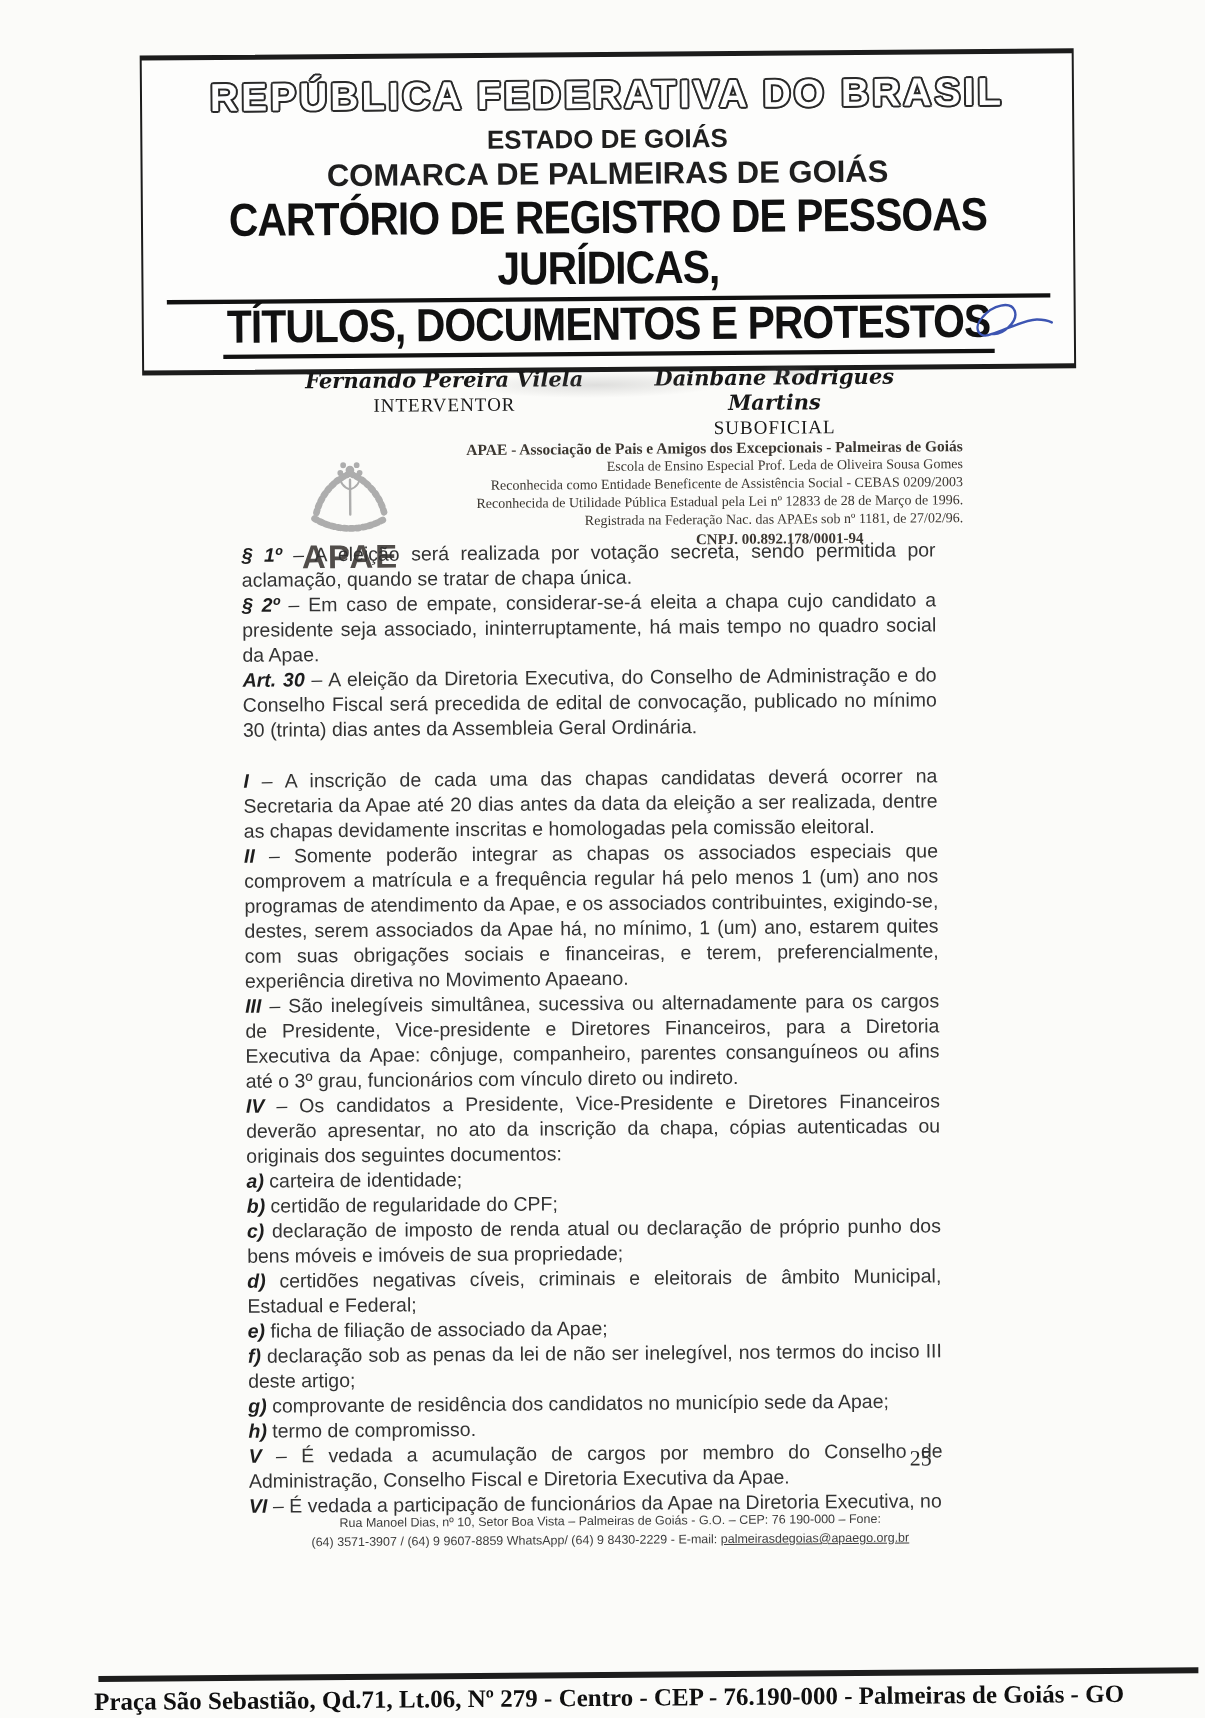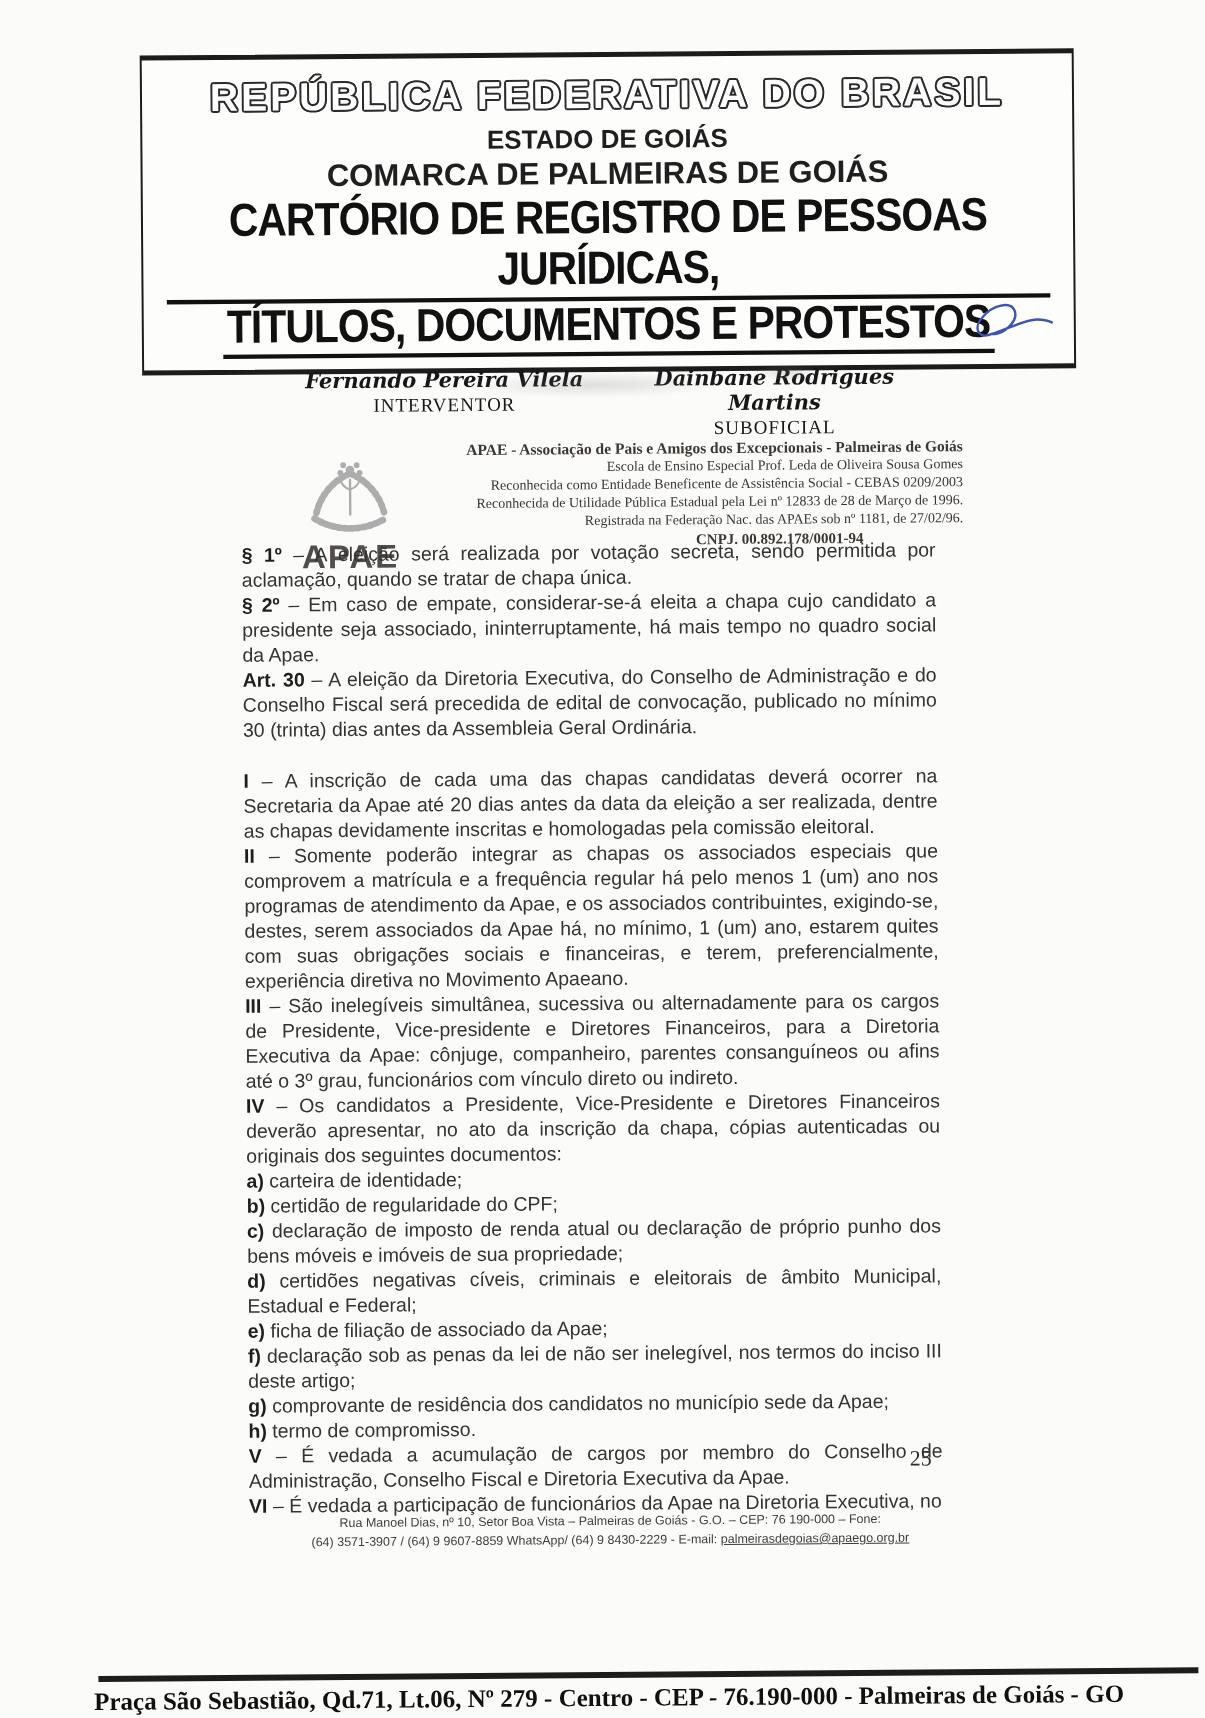--- a/index.html
+++ b/index.html
@@ -54,21 +54,21 @@
   .apae-lines .ln{font-size:14px;}
   .apae-lines .cnpj{font-size:15px;font-weight:700;padding-right:100px;margin-top:1px;}
 
   
   .doc-body{
     position:absolute;left:244px;top:540px;width:694px;
     font-size:19.5px;line-height:25px;text-align:justify;color:#333;
   }
   .doc-body p{margin:0;}
   .doc-body p.gap{margin-top:26px;}
-  .doc-body b{color:#1e1e1e;}
+  .doc-body b{color:#1e1e1e;font-style:italic;}
 
   .page-number{position:absolute;left:905px;top:1448px;font-family:"Liberation Serif",serif;font-size:22px;color:#2c2c2c;}
 
   
   .small-footer{
     position:absolute;left:255px;top:1512px;width:700px;text-align:center;
     font-size:12.5px;line-height:19px;color:#3d3d3d;
   }
   .small-footer .email{color:#3d3d3d;text-decoration:underline;cursor:pointer;}
 

